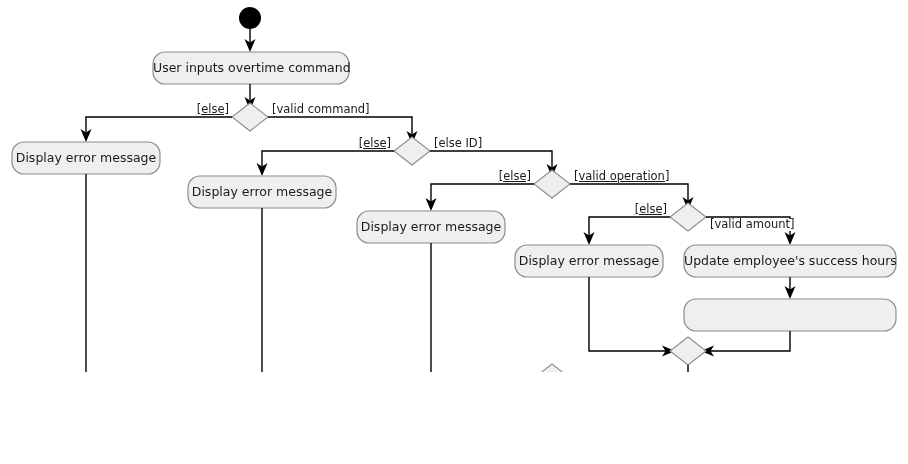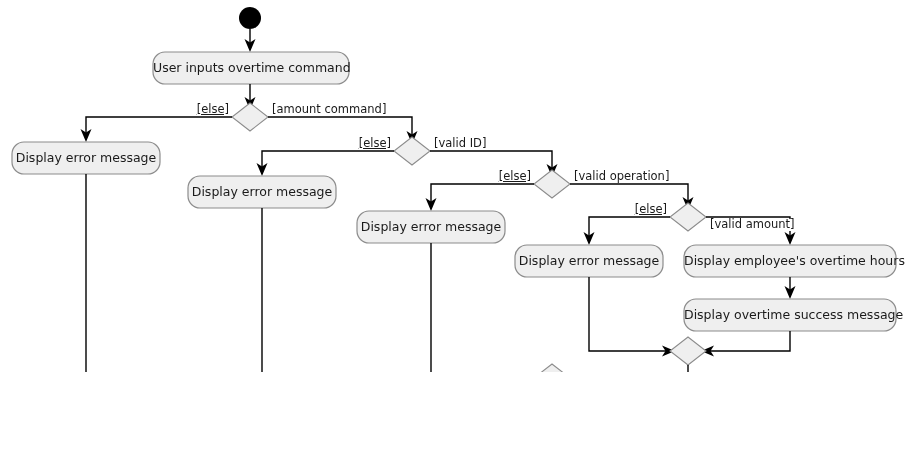--- a/index.html
+++ b/index.html
@@ -171,29 +171,28 @@
   <div class="node-label" style="left:153px; top:62px; width:196px;">User inputs overtime command</div>
 
   <div class="node-label" style="left:12px; top:152px; width:148px;">Display error message</div>
 
   <div class="node-label" style="left:188px; top:186px; width:148px;">Display error message</div>
 
   <div class="node-label" style="left:357px; top:221px; width:148px;">Display error message</div>
 
   <div class="node-label" style="left:515px; top:255px; width:148px;">Display error message</div>
 
-  <div class="node-label" style="left:684px; top:255px; width:212px;">Display employee's overtime hours</div>
+  <div class="node-label" style="left:684px; top:255px; width:212px;">Update employee's success hours</div>
 
-  <div class="node-label" style="left:684px; top:309px; width:212px;">Display overtime success message</div>
 
   <div class="guard-label guard-left" style="left:176px; top:104px; width:52px;">[else]</div>
-  <div class="guard-label guard-right" style="left:271px; top:104px;">[amount command]</div>
+  <div class="guard-label guard-right" style="left:271px; top:104px;">[valid command]</div>
 
   <div class="guard-label guard-left" style="left:338px; top:138px; width:52px;">[else]</div>
-  <div class="guard-label guard-right" style="left:433px; top:138px;">[valid ID]</div>
+  <div class="guard-label guard-right" style="left:433px; top:138px;">[else ID]</div>
 
   <div class="guard-label guard-left" style="left:478px; top:171px; width:52px;">[else]</div>
-  <div class="guard-label guard-right" style="left:573px; top:171px;">[valid operation]</div>
+  <div class="guard-label guard-right" style="left:573px; top:171px;text-decoration:underline;">[valid operation]</div>
 
   <div class="guard-label guard-left" style="left:614px; top:204px; width:52px;">[else]</div>
   <div class="guard-label guard-right" style="left:709px; top:204px;margin-top:15px;">[valid amount]</div>
 
 </div>
 
 </body></html>

